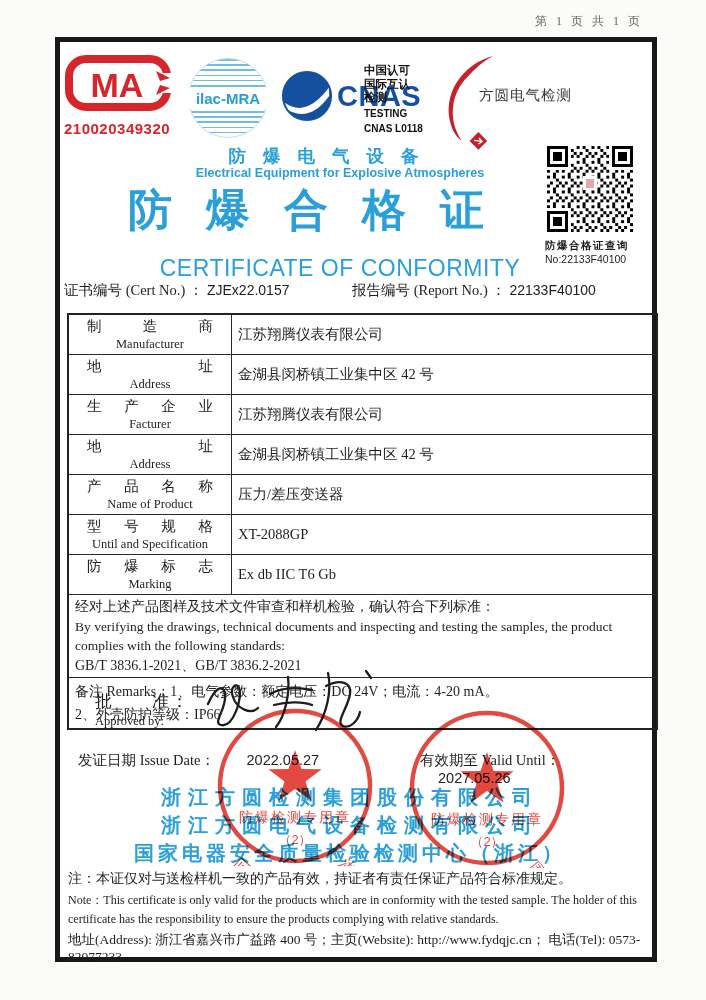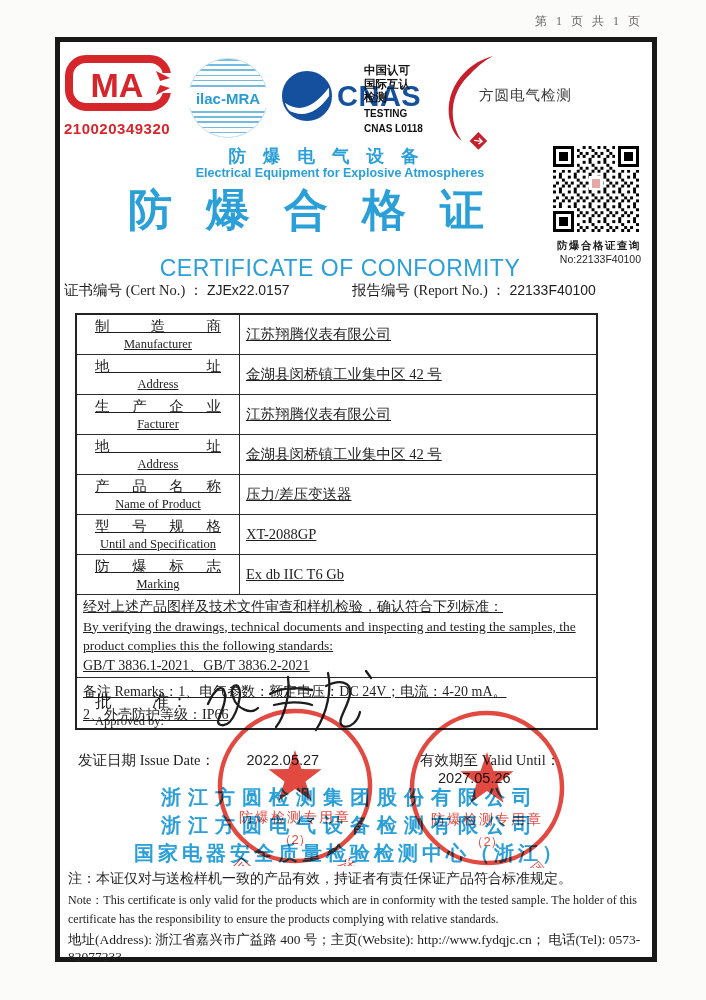--- a/index.html
+++ b/index.html
@@ -35,32 +35,32 @@
   .fy-txt{position:absolute;left:42px;top:32px;font-size:14.5px;color:#3a3a3a;letter-spacing:1px;font-family:"Liberation Sans","DejaVu Sans",sans-serif;}
 
   
   .t-band{left:60px;width:560px;}
   .t-cn-small{top:144px;font-family:"Liberation Sans","DejaVu Sans",sans-serif;font-size:17.5px;font-weight:600;color:#2a9fd8;letter-spacing:17px;transform:translateX(-8px);}
   .t-en-small{top:166px;font-family:"Liberation Sans","DejaVu Sans",sans-serif;font-size:12.5px;font-weight:bold;color:#2a9fd8;}
   .t-cn-big{top:181px;font-family:"Liberation Sans","DejaVu Sans",sans-serif;font-size:44px;font-weight:bold;color:#2a9fd8;letter-spacing:34px;transform:translateX(-17px);}
   .t-en-big{top:255px;font-family:"Liberation Sans","DejaVu Sans",sans-serif;font-size:23px;font-weight:400;color:#2a9fd8;letter-spacing:0.5px;}
 
   
-  .qr-wrap{left:545px;top:146px;width:96px;text-align:right;}
+  .qr-wrap{left:545px;top:146px;width:96px;text-align:left;}
   .qr-cap{margin-top:3px;font-size:10.5px;font-weight:bold;letter-spacing:1.5px;}
   .qr-no{font-size:10.5px;font-family:"Liberation Sans","DejaVu Sans",sans-serif;}
 
   
   .numrow{top:281px;left:64px;width:584px;font-size:14.5px;}
   .numrow .val{font-family:"Liberation Sans","DejaVu Sans",sans-serif;font-size:14px;}
   .num-cert{position:absolute;left:0;top:0;}
   .num-report{position:absolute;left:288px;top:0;text-align:center;}
 
   
-  table.info{left:75px;top:313px;width:523px;border-collapse:collapse;position:absolute;font-size:14px;text-decoration:underline;}
+  table.info{left:67px;top:313px;width:591px;border-collapse:collapse;position:absolute;font-size:14px;}
   table.info td{border:1px solid #2b2b2b;padding:2px 6px;vertical-align:middle;}
   table.info{border:2px solid #222;}
   td.lbl{width:150px;text-align:center;padding:2px 10px;}
   .lblcn{width:126px;margin:0 auto;text-align:justify;text-align-last:justify;font-size:14.5px;}
   .lblen{font-size:12.5px;margin-top:1px;text-align:center;}
   td.val{padding-left:12px;font-size:14.5px;}
   td.stmt{padding:4px 8px;line-height:19.5px;font-size:14px;}
   td.rmk{padding:4px 8px;line-height:23px;font-size:14px;}
   .stmt-en{font-size:13.5px;}
 
@@ -241,21 +241,21 @@
   <tr>
     <td class="lbl">
           <div class="lblcn">防爆标志</div>
           <div class="lblen">Marking</div>
         </td>
     <td class="val">Ex db IIC T6 Gb</td>
   </tr>
   <tr>
     <td class="stmt" colspan="2">
       <div>经对上述产品图样及技术文件审查和样机检验，确认符合下列标准：</div>
-      <div class="stmt-en">By verifying the drawings, technical documents and inspecting and testing the samples, the product complies this the following standards:</div>
+      <div class="stmt-en">By verifying the drawings, technical documents and inspecting and testing the samples, the product complies with the following standards:</div>
       <div>GB/T 3836.1-2021、GB/T 3836.2-2021</div>
     </td>
   </tr>
   <tr>
     <td class="rmk" colspan="2">
       <div>备注 Remarks：1、电气参数：额定电压：DC 24V；电流：4-20 mA。</div>
       <div>2、外壳防护等级：IP66</div>
     </td>
   </tr>
 </tbody>

